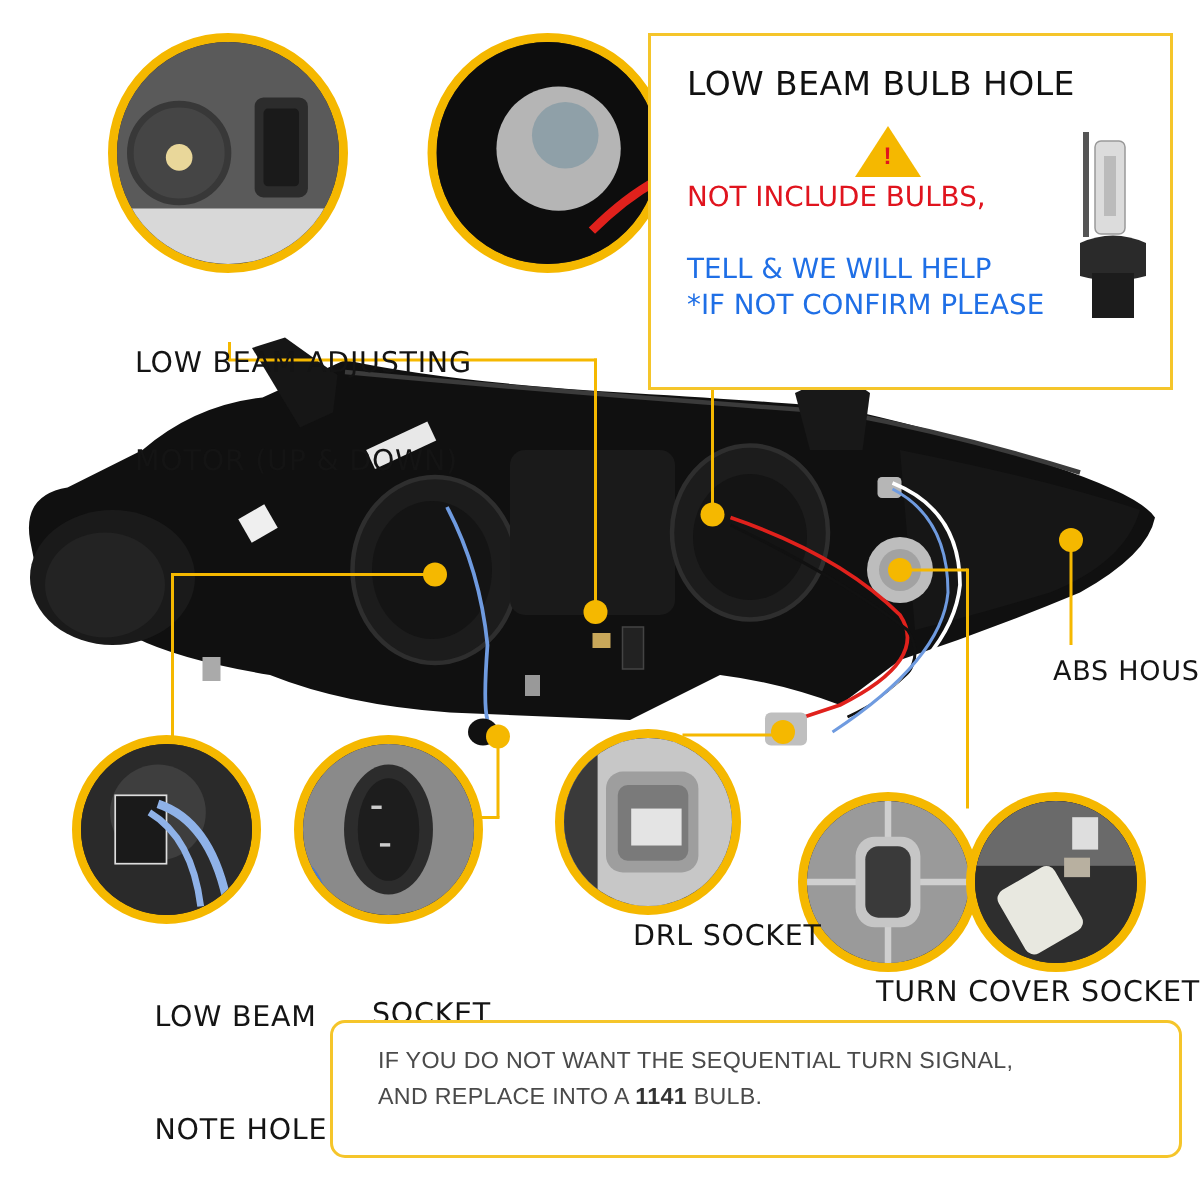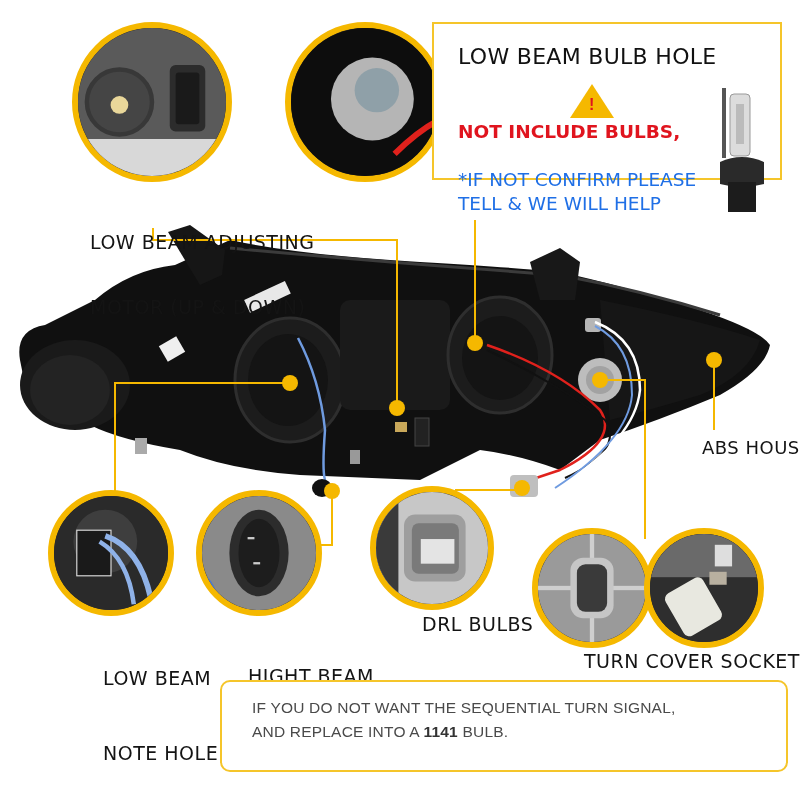--- a/index.html
+++ b/index.html
@@ -24,33 +24,33 @@
   .lbl-big { font-size: 19px; }
 
   
   .hline, .vline { position: absolute; background: #f5b800; }
   .hline { height: 2px; }
   .vline { width: 2px; }
   .dot { position: absolute; width: 16px; height: 16px; border-radius: 50%; background: #f5b800; }
 
   
   .note-box {
-    position: absolute; left: 432px; top: 22px; width: 350px; height: 158px;
+    position: absolute; left: 432px; top: 22px; width: 350px; height: 238px;
     border: 2px solid #f5c52a; background: #fff;
   }
   .note-title { position: absolute; left: 24px; top: 20px; font-size: 22px; color: #111;
     font-family: "DejaVu Sans", sans-serif; letter-spacing: 0.3px; }
   .note-heading { position: absolute; left: 24px; top: 52px; font-size: 32px; font-weight: 700;
     font-style: italic; color: #e0141e; font-family: "Liberation Sans", sans-serif; }
   .warn { position: absolute; left: 136px; top: 60px; width: 0; height: 0;
     border-left: 22px solid transparent; border-right: 22px solid transparent;
     border-bottom: 34px solid #f5b800; }
   .warn-mark { position: absolute; left: 155px; top: 72px; color: #e0141e; font-weight: 700; font-size: 16px; }
   .note-red { position: absolute; left: 24px; top: 96px; font-size: 18.5px; color: #e0141e; line-height: 24px;
-    font-family: "DejaVu Sans", sans-serif; font-weight: bold; }
+    font-family: "DejaVu Sans", sans-serif; }
   .note-blue { position: absolute; left: 24px; top: 144px; font-size: 18.5px; color: #1f6fe6; line-height: 24px;
     font-family: "DejaVu Sans", sans-serif; }
 
   
   .info-box {
     position: absolute; left: 220px; top: 680px; width: 568px; height: 92px;
     border: 2px solid #f5c52a; border-radius: 10px; background: #fff;
     padding: 14px 0 0 30px;
   }
   .info-line { font-size: 15.5px; color: #4a4a4a; line-height: 24px; font-family: "Liberation Sans", sans-serif; letter-spacing: 0.2px; white-space: nowrap; }
@@ -156,22 +156,22 @@
 </div>
 
 <div class="note-box">
   <div class="note-title">LOW BEAM BULB HOLE</div>
   <div class="warn"></div>
   <div class="warn-mark">!</div>
   <div class="note-red">
     <div>NOT INCLUDE BULBS,</div>
   </div>
   <div class="note-blue">
+    <div>TELL &amp; WE WILL HELP</div>
     <div>*IF NOT CONFIRM PLEASE</div>
-    <div>TELL &amp; WE WILL HELP</div>
   </div>
 
   <svg class="abs" style="left:282px;top:60px" width="52" height="132" viewBox="0 0 52 132">
     <rect x="6" y="4" width="4" height="70" fill="#555"></rect>
     <rect x="14" y="10" width="20" height="62" rx="4" fill="#dcdcdc" stroke="#999"></rect>
     <rect x="20" y="20" width="8" height="40" fill="#bbb"></rect>
     <path d="M4,78 Q26,68 48,78 L48,100 Q26,106 4,100 Z" fill="#2a2a2a"></path>
     <rect x="12" y="98" width="28" height="30" fill="#1c1c1c"></rect>
   </svg>
 </div>
@@ -221,23 +221,22 @@
     <rect x="55" y="35" width="16" height="12" fill="#b8b0a0"></rect>
     <rect x="60" y="10" width="16" height="20" fill="#dedede"></rect>
   </svg>
 </div>
 
 <div class="label lbl-big" style="left:55px;top:616px;line-height:25px">
   <div>LOW BEAM</div>
   <div>NOTE HOLE</div>
 </div>
 <div class="label lbl-big" style="left:200px;top:614px;line-height:25px">
-  <div>HIGHT BEAM</div>
   <div>SOCKET</div>
 </div>
-<div class="label lbl-big" style="left:374px;top:614px">DRL BULBS</div>
+<div class="label lbl-big" style="left:374px;top:614px">DRL SOCKET</div>
 <div class="label lbl-big" style="left:536px;top:651px">TURN COVER SOCKET</div>
 <div class="label" style="left:654px;top:438px;font-size:18px">ABS HOUSING</div>
 
 <div class="info-box">
   <div class="info-line">IF YOU DO NOT WANT THE SEQUENTIAL TURN SIGNAL,</div>
   <div class="info-line"><span>AND REPLACE INTO A </span><b>1141</b><span> BULB.</span></div>
 </div>
 
 </body></html>

